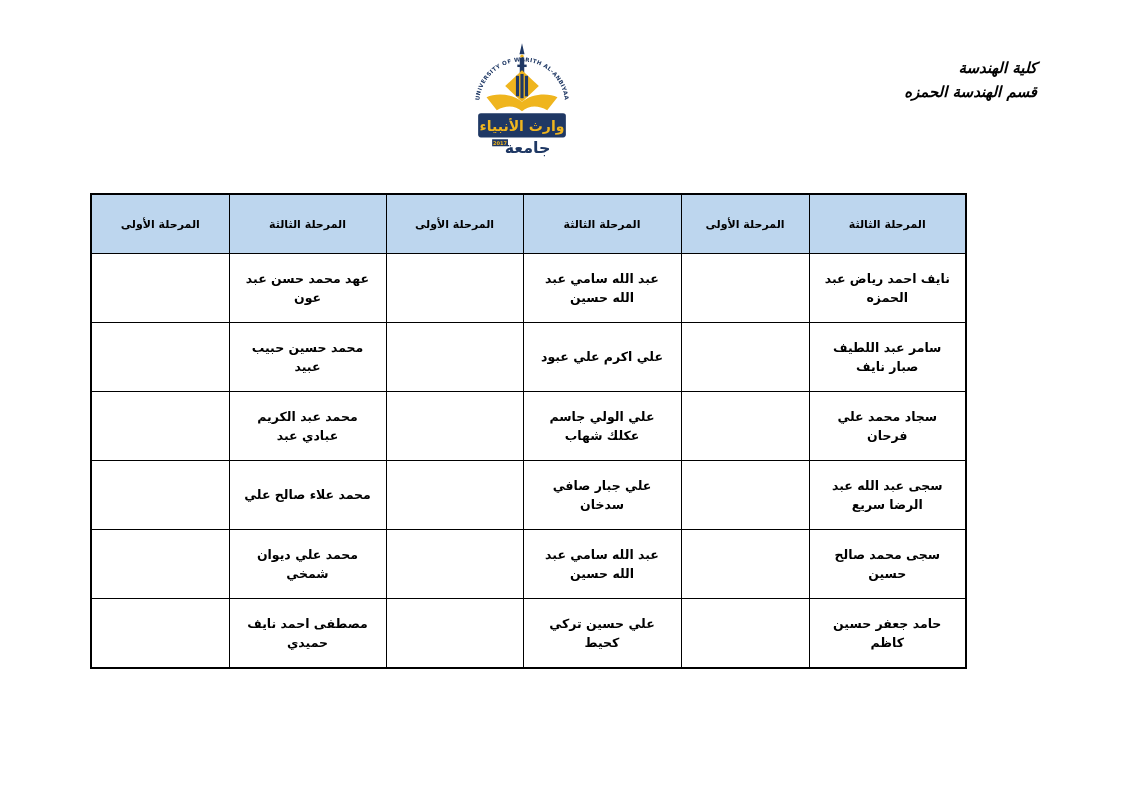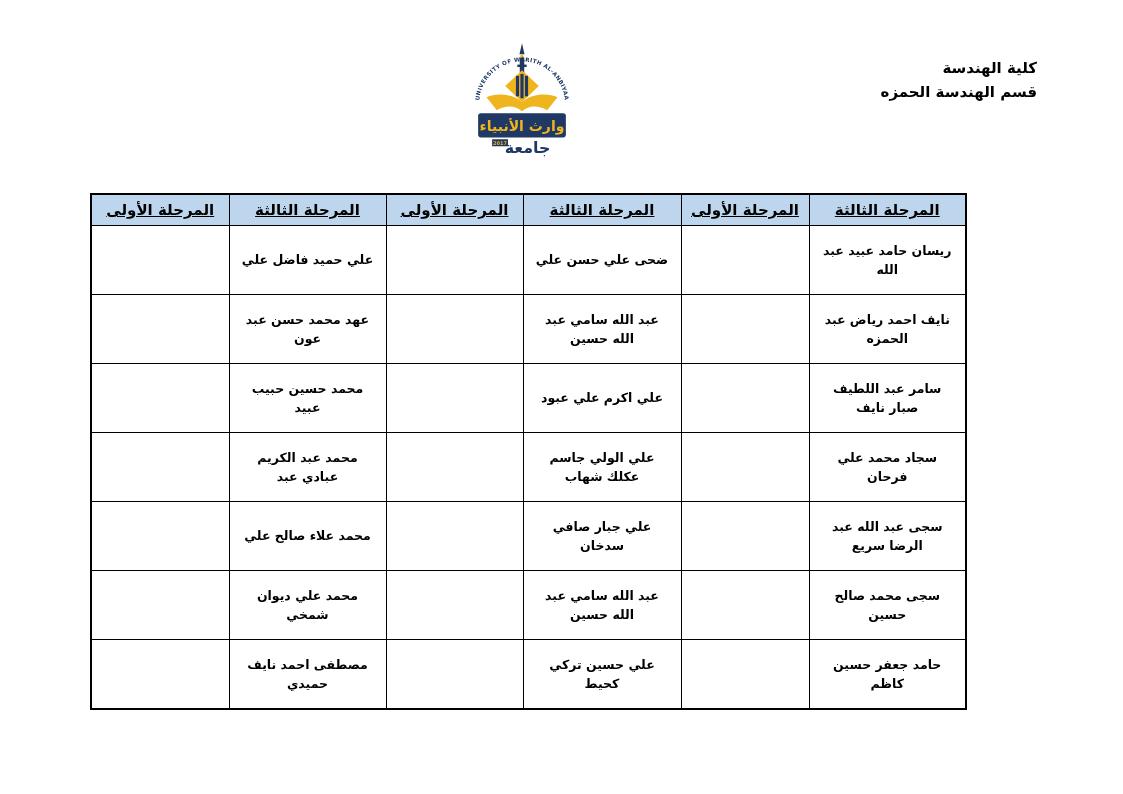--- a/index.html
+++ b/index.html
@@ -2,35 +2,35 @@
 <html lang="ar"><head>
 <meta charset="utf-8">
 <style>
   html,body { margin:0; padding:0; background:#ffffff; }
   .page {
     position:relative; width:1123px; height:794px; background:#ffffff;
     font-family:"DejaVu Sans", sans-serif; color:#000; overflow:hidden;
   }
   .org {
     position:absolute; top:56px; right:86px; text-align:right;
-    font-weight:bold; font-size:15px; line-height:1.6; direction:rtl;
+    font-weight:bold; font-size:15px; line-height:1.6; direction:rtl;font-style:italic;
   }
   .logo { position:absolute; top:42px; left:466px; width:112px; height:118px; }
   .hall-title {
     position:absolute; top:153px; left:90px; width:875px; text-align:center;
     direction:rtl; font-weight:bold; font-size:17px;
   }
   table.seating {
     position:absolute; top:193px; left:90px; width:875px;
     border-collapse:collapse; table-layout:fixed; direction:rtl;
     border:2px solid #000;
   }
   table.seating th {
-    height:28px; border:1px solid #000; font-weight:bold; font-size:15px;
-    text-align:center; vertical-align:middle; padding:1px 2px;text-decoration:underline;
+    height:28px; border:1px solid #000; font-weight:bold; font-size:11px;
+    text-align:center; vertical-align:middle; padding:15px 2px;
   }
   table.seating td {
     height:64px; border:1px solid #000; font-weight:bold; font-size:12.5px;
     text-align:center; vertical-align:middle; padding:2px 10px; line-height:1.55;
   }
 </style>
 </head>
 <body>
 
 <div class="page">
@@ -90,28 +90,20 @@
         <th style="background: rgb(189, 214, 238);">المرحلة الثالثة</th>
         <th style="background: rgb(189, 214, 238);">المرحلة الأولى</th>
         <th style="background: rgb(189, 214, 238);">المرحلة الثالثة</th>
         <th style="background: rgb(189, 214, 238);">المرحلة الأولى</th>
         <th style="background: rgb(189, 214, 238);">المرحلة الثالثة</th>
         <th style="background: rgb(189, 214, 238);">المرحلة الأولى</th>
       </tr>
     </thead>
     <tbody>
       <tr>
-        <td>ريسان حامد عبيد عبد الله</td>
-        <td></td>
-        <td>ضحى علي حسن علي</td>
-        <td></td>
-        <td>علي حميد فاضل علي</td>
-        <td></td>
-      </tr>
-      <tr>
         <td>نايف احمد رياض عبد الحمزه</td>
         <td></td>
         <td>عبد الله سامي عبد الله حسين</td>
         <td></td>
         <td>عهد محمد حسن عبد عون</td>
         <td></td>
       </tr>
       <tr>
         <td>سامر عبد اللطيف صبار نايف</td>
         <td></td>

